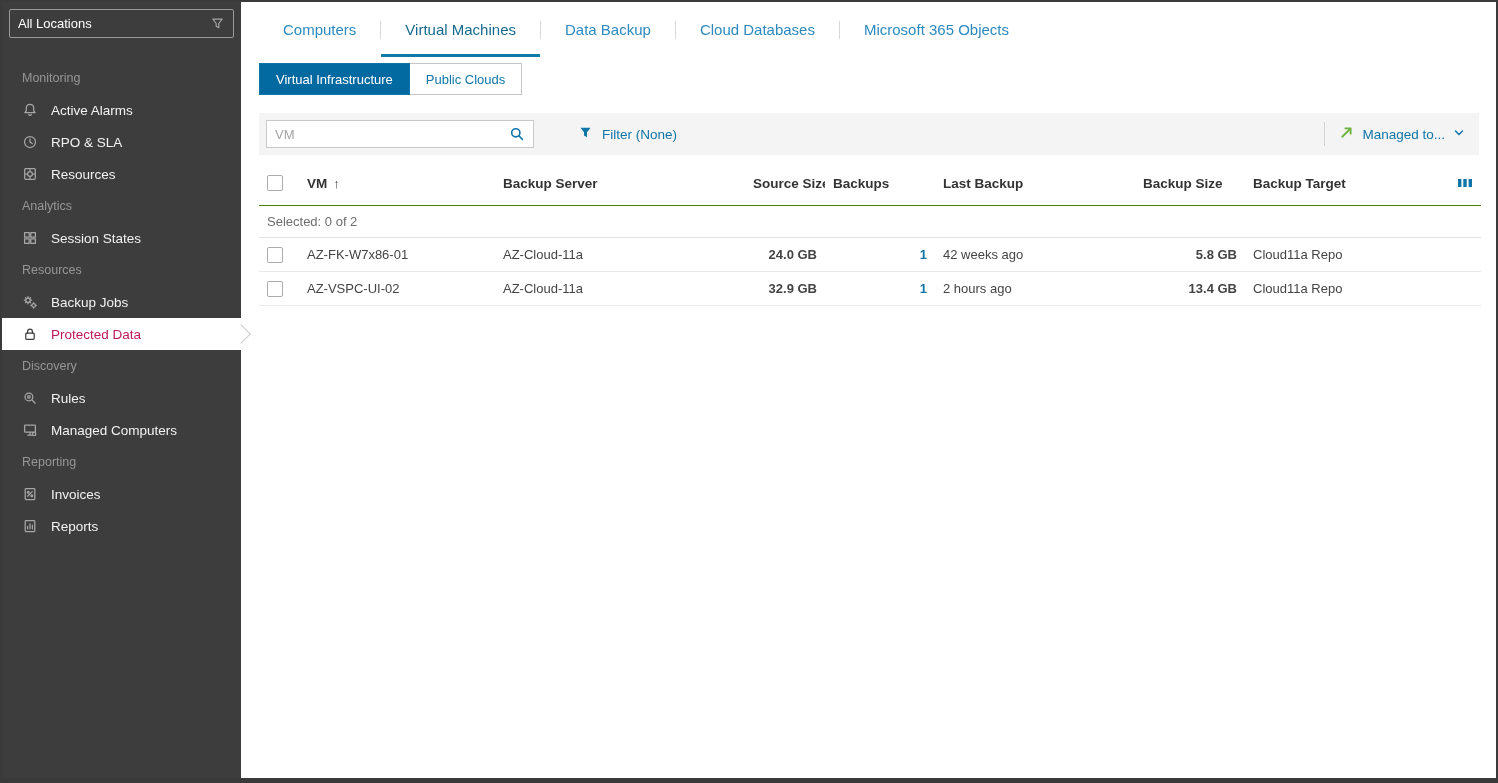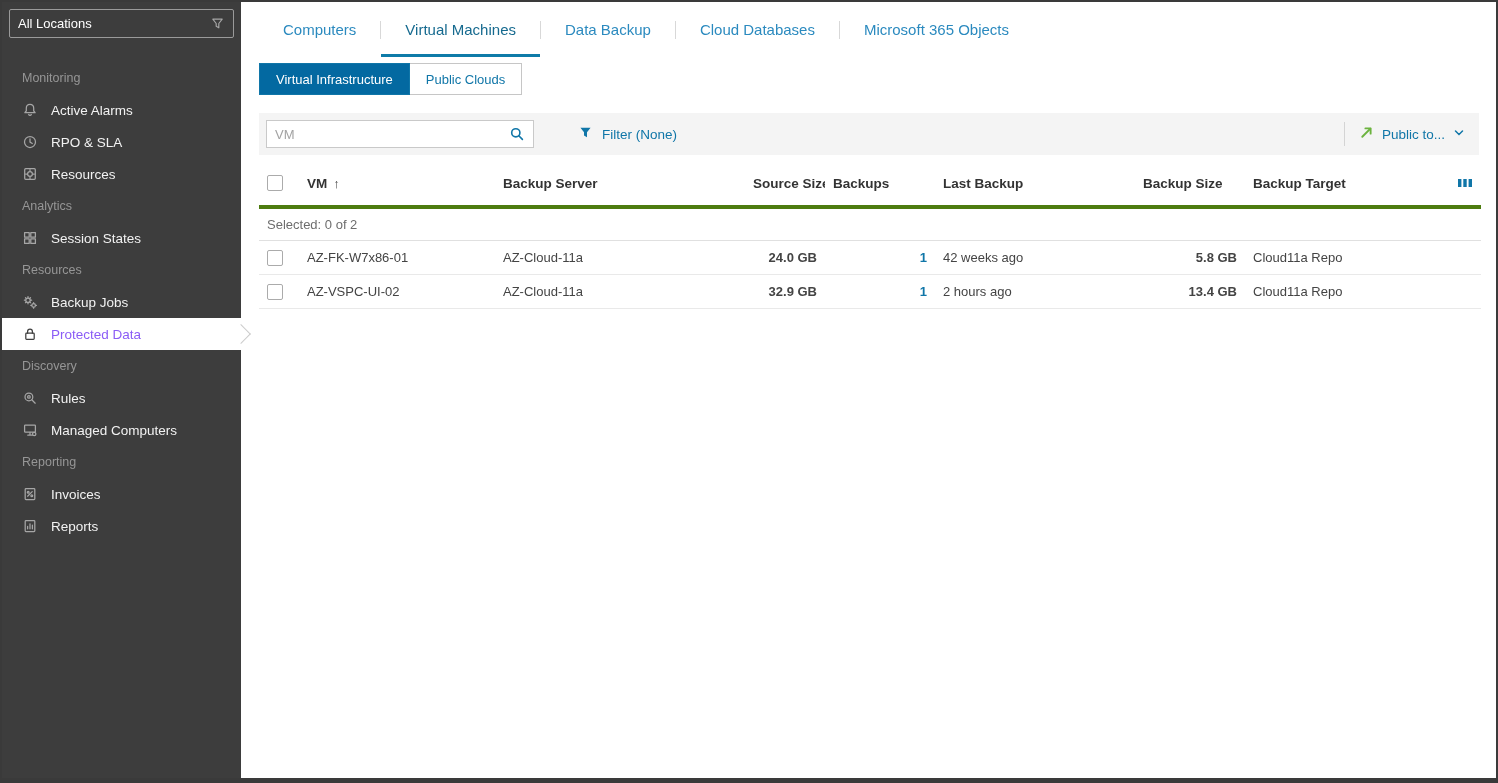--- a/index.html
+++ b/index.html
@@ -25,21 +25,21 @@
   .nav-section-label {
     height:32px; line-height:32px; padding-left:20px;
     color:#969696; font-size:12.5px;
   }
   .nav-section-label.first { margin-top:24px; }
   .nav-item {
     height:32px; display:flex; align-items:center; gap:13px;
     padding-left:20px; font-size:13.5px; color:#f2f2f2; cursor:pointer;
     position:relative; white-space:nowrap;
   }
-  .nav-item.active { background:#ffffff; color:#8b5cf6; }
+  .nav-item.active { background:#ffffff; color:#be185d; }
   .nav-item.active::after {
     content:""; position:absolute; right:-7px; top:50%;
     width:13px; height:13px; transform:translateY(-50%) rotate(45deg);
     background:#fff; border-top:1px solid #cccccc; border-right:1px solid #cccccc;
   }
   .nico { display:block; flex:none; }
   .nico .st { fill:none; stroke:#a6a6a6; stroke-width:1.25; stroke-linecap:round; stroke-linejoin:round; }
   .nav-item.active .st { stroke:#3f3f3f; }
 
   
@@ -80,21 +80,21 @@
   .search-btn { width:32px; display:flex; justify-content:center; align-items:center; cursor:pointer; }
   .filter { display:flex; align-items:center; gap:9px; margin-left:44px; color:#1076a8; font-size:13.5px; cursor:pointer; }
   .toolbar-right { margin-left:auto; display:flex; align-items:center; }
   .v-sep { width:1px; height:24px; background:#d4d4d4; margin-right:14px; }
   .export { display:flex; align-items:center; gap:8px; color:#1076a8; font-size:13.5px; cursor:pointer; padding-right:4px; }
 
   .grid-wrap { margin:6px 17px 0 18px; }
   table.grid { width:100%; border-collapse:collapse; table-layout:fixed; }
   .grid th {
     text-align:left; font-size:13.5px; color:#333; font-weight:bold;
-    padding:14px 8px; border-bottom:4px solid #4d7c0f; white-space:nowrap; overflow:hidden;
+    padding:14px 8px; border-bottom:1px solid #4d7c0f; white-space:nowrap; overflow:hidden;
   }
   .grid td {
     font-size:13px; color:#444; padding:8px; border-bottom:1px solid #e9e9e9;
     white-space:nowrap; overflow:hidden;
   }
   .grid tr.summary td { color:#6d6d6d; border-bottom:1px solid #e0e0e0; }
   .r { text-align:right;font-weight:bold; }
   .link { color:#1076a8; text-decoration:none; cursor:pointer; }
   .sort-arrow { color:#3c3c3c; font-size:13px; margin-left:6px; font-weight:bold; }
   .cb {
@@ -280,21 +280,21 @@
 
       <div class="toolbar-right">
         <div class="v-sep"></div>
         <div class="export">
           <span>
             <svg viewBox="0 0 16 16" width="15" height="15">
                 <path d="M3.5 12.5L12 4" stroke="#6cb33f" stroke-width="2" stroke-linecap="round"></path>
                 <path d="M6.8 3.6h5.6v5.6" fill="none" stroke="#6cb33f" stroke-width="2" stroke-linecap="round" stroke-linejoin="round"></path>
               </svg>
           </span>
-          <span>Public to...</span>
+          <span>Managed to...</span>
           <span>
             <svg viewBox="0 0 12 12" width="12" height="12">
                 <path d="M2.5 4l3.5 3.5L9.5 4" fill="none" stroke="#1076a8" stroke-width="1.5" stroke-linecap="round"></path>
               </svg>
           </span>
         </div>
       </div>
     </div>
 
     

